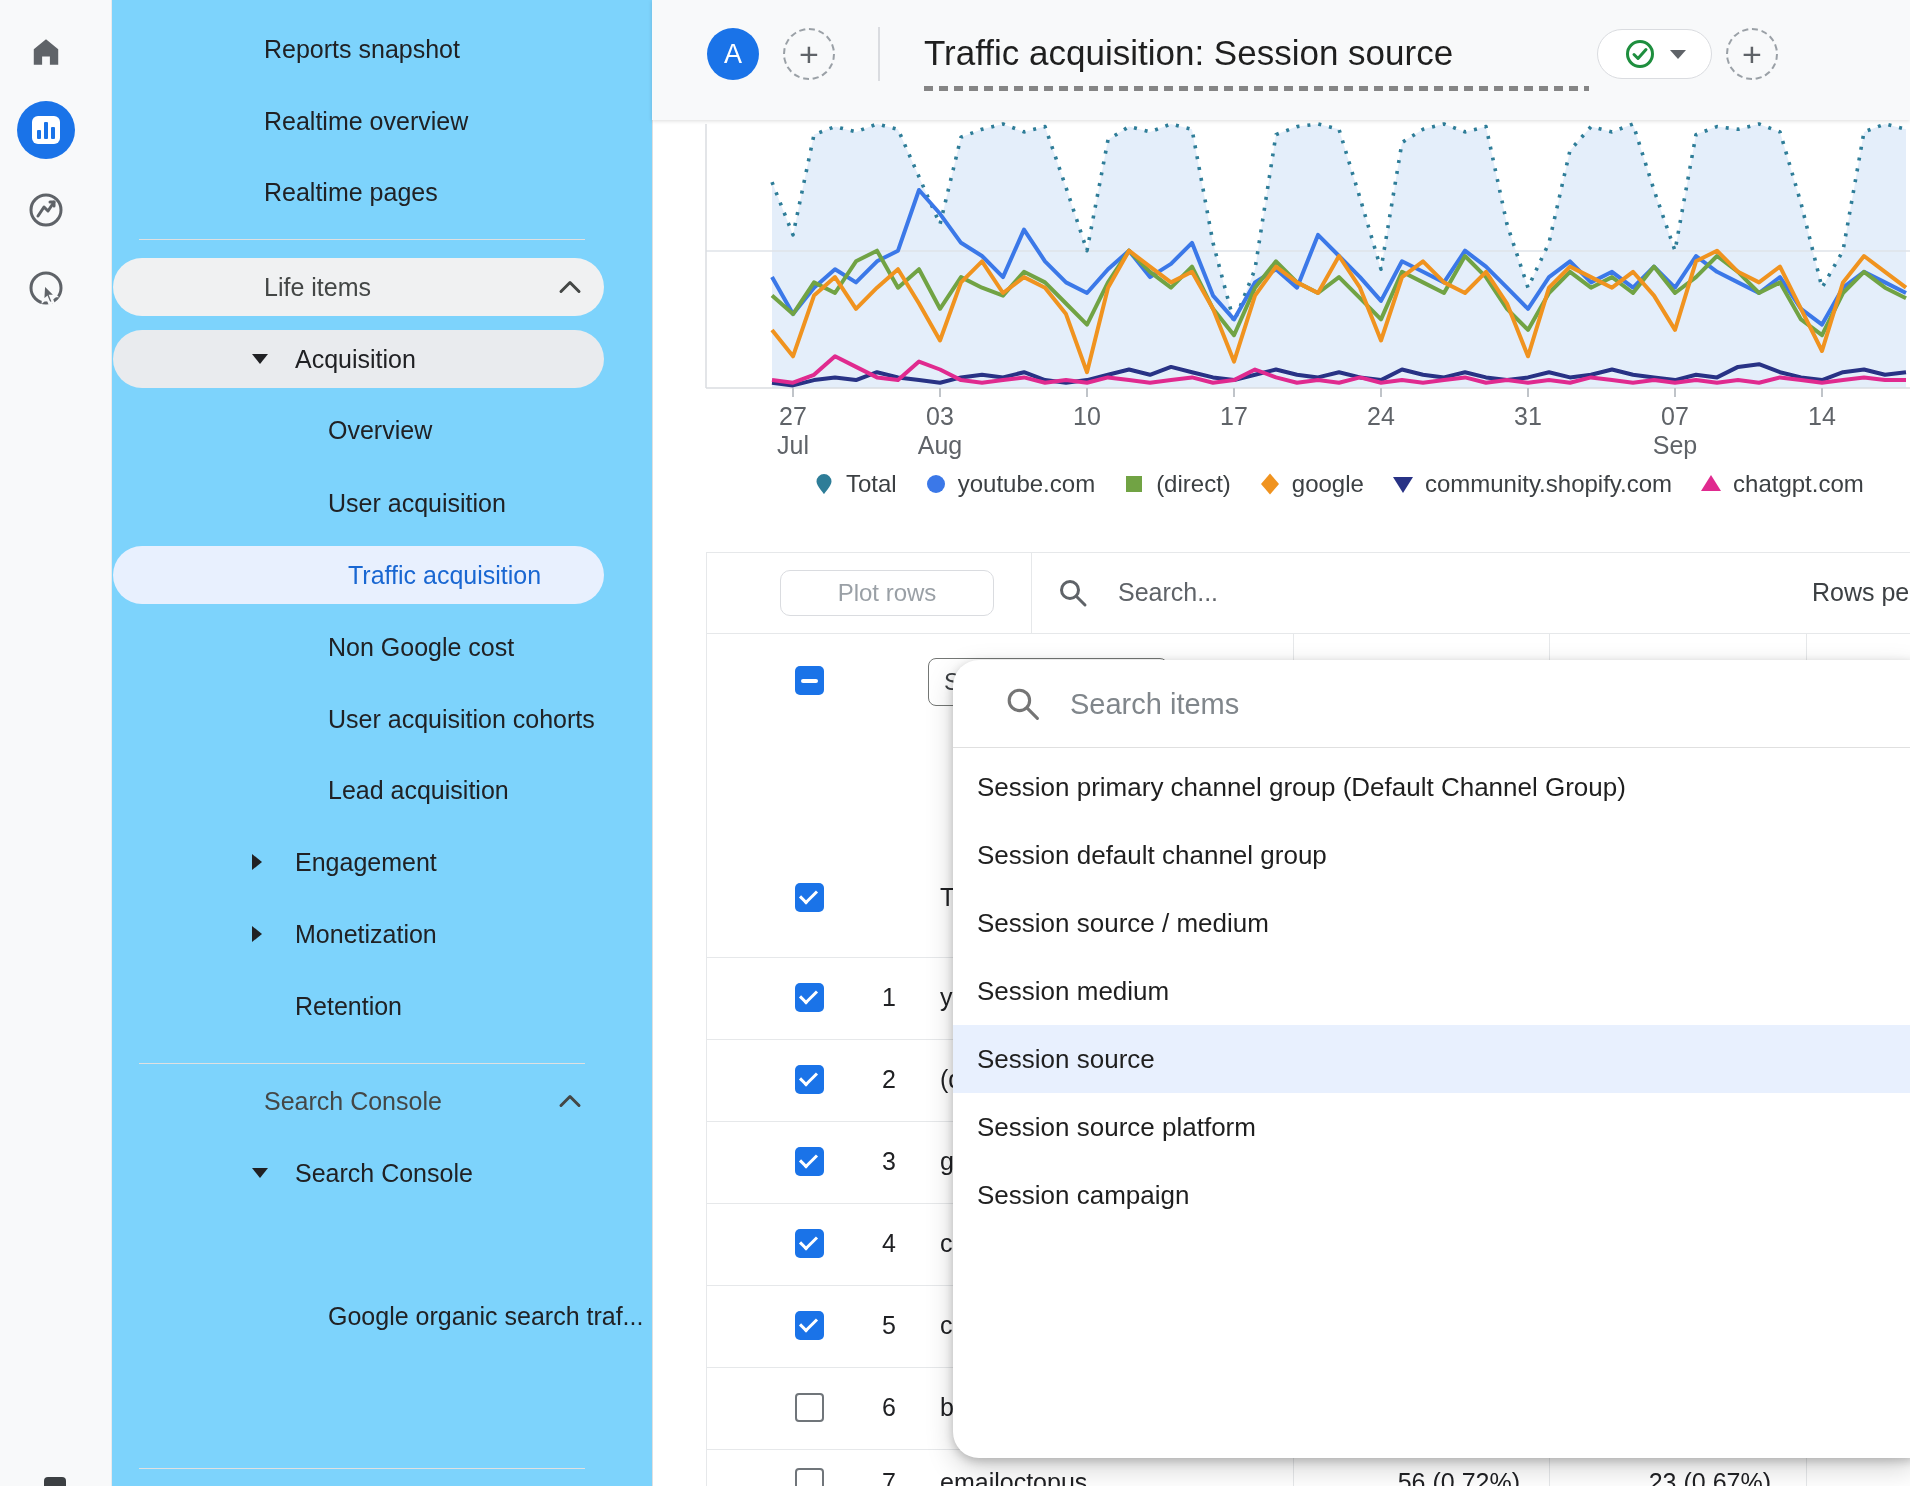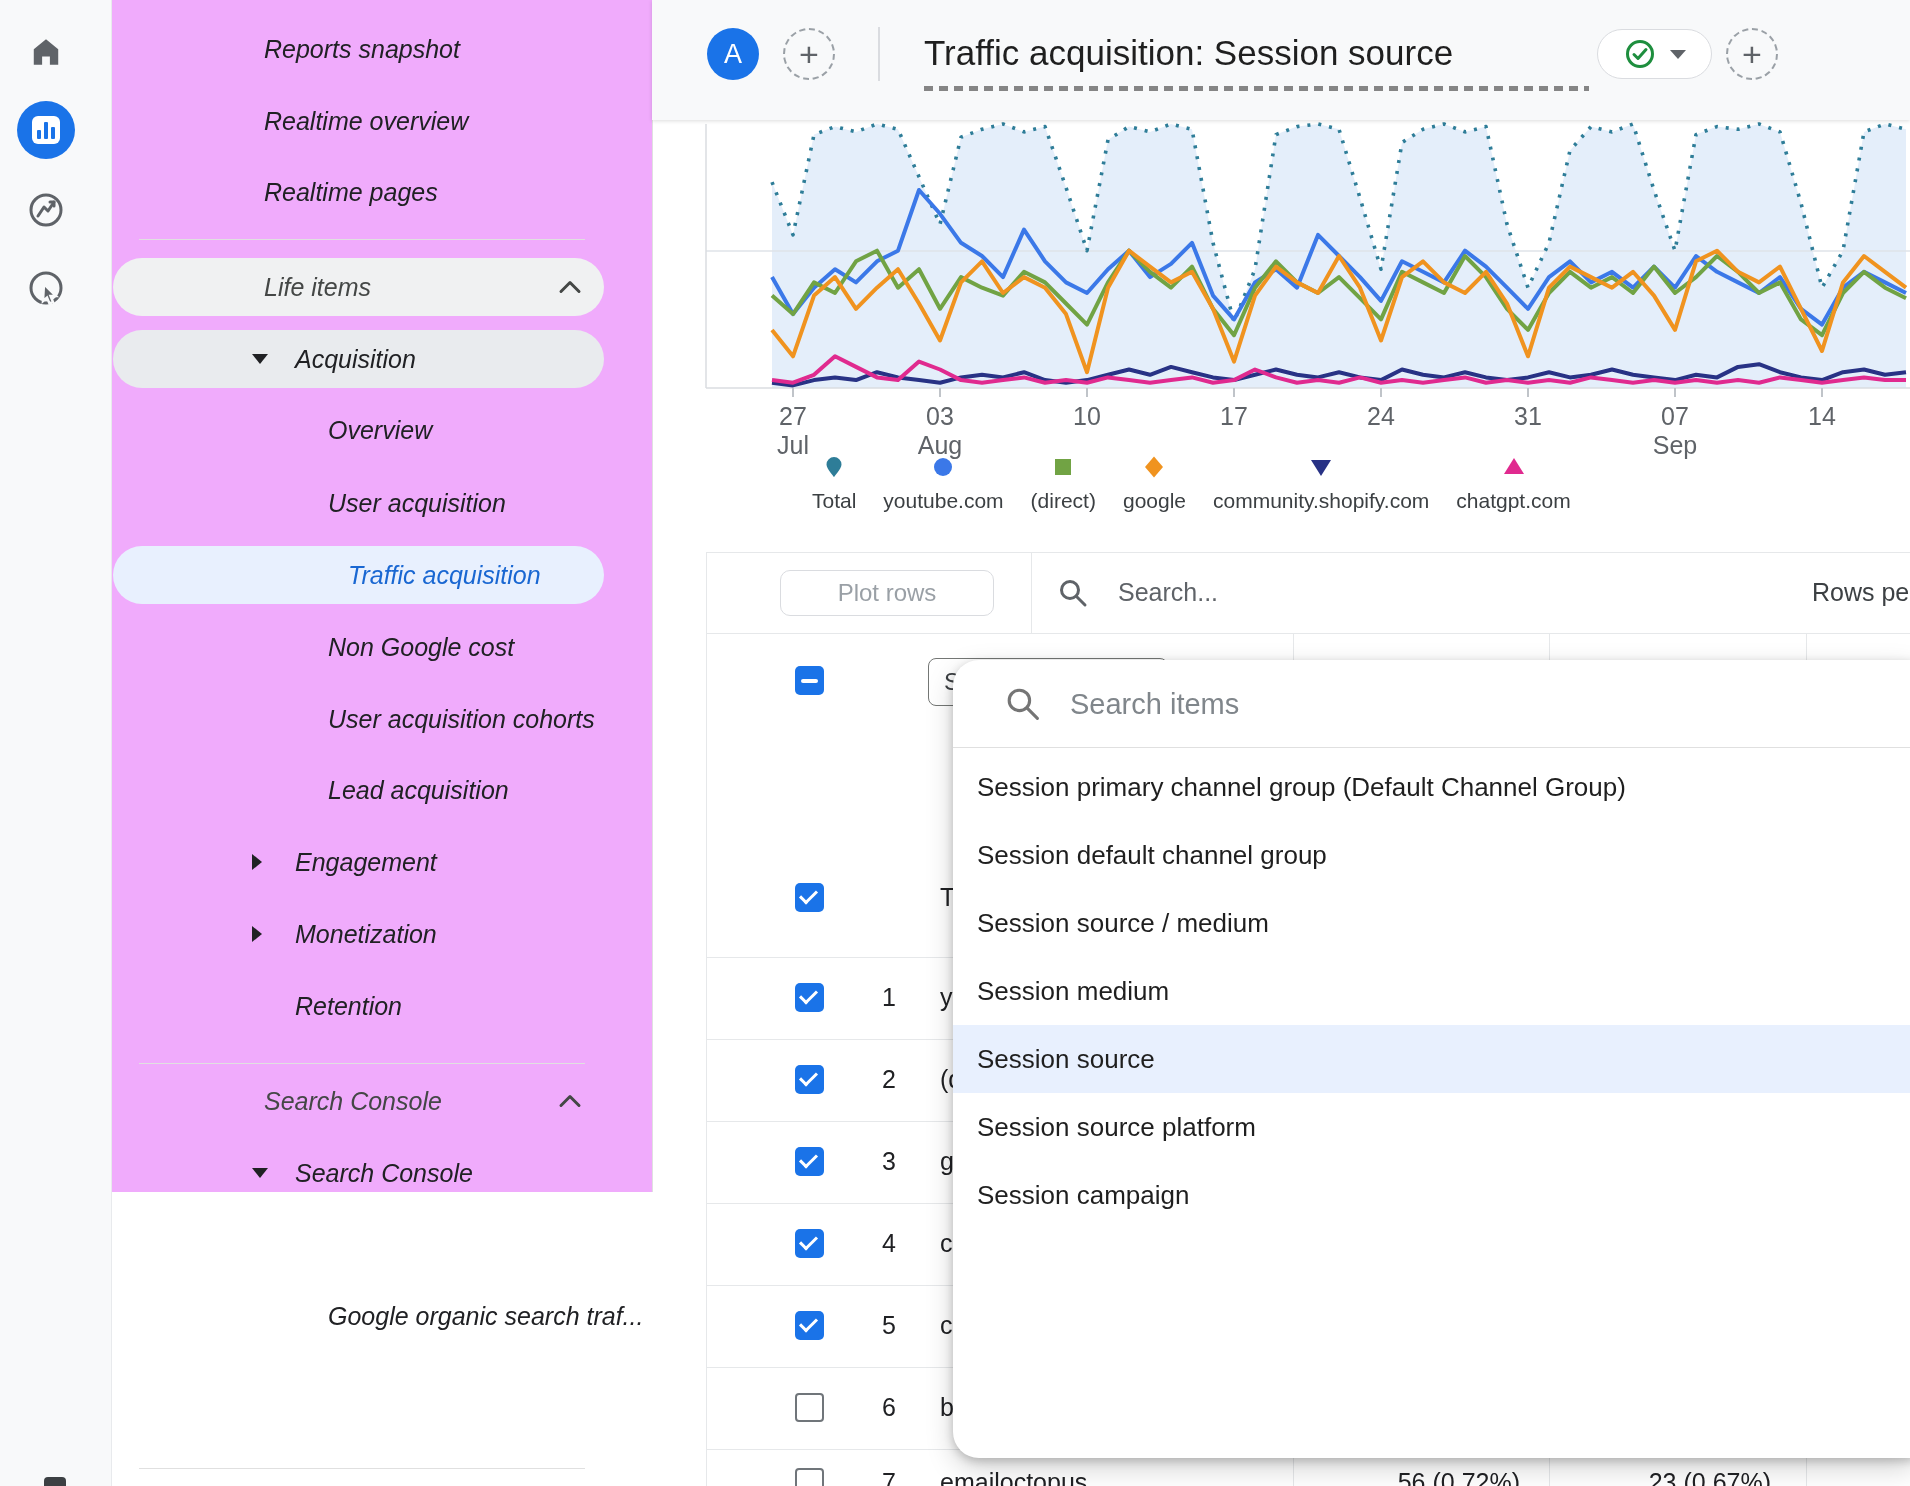--- a/index.html
+++ b/index.html
@@ -9,21 +9,21 @@
 
   
   .rail{position:absolute;left:0;top:0;width:111px;height:1486px;background:#f8f9fa;border-right:1px solid #e8eaed;z-index:6;}
   .rail-btn{position:absolute;left:17px;width:58px;height:58px;display:flex;align-items:center;justify-content:center;border-radius:50%;}
   .rail-btn.active{background:#1a73e8;}
   .rep-card{width:28px;height:28px;background:#fff;border-radius:6px;display:flex;align-items:flex-end;justify-content:center;gap:3px;padding-bottom:5px;box-sizing:border-box;}
   .rep-bar{width:4px;background:#1a73e8;border-radius:1px;}
   .rail-partial{position:absolute;left:44px;top:1477px;width:22px;height:9px;background:#3c4043;border-radius:4px 4px 0 0;}
 
   
-  .nav{position:absolute;left:111px;top:0;width:541px;height:1192px;background:#f0abfc;border-right:1px solid #e0e0e0;z-index:5;font-style:italic;}
+  .nav{position:absolute;left:111px;top:0;width:541px;height:1486px;background:#7dd3fc;border-right:1px solid #e0e0e0;z-index:5;}
   .nav-row{position:absolute;left:0;width:541px;height:58px;display:flex;align-items:center;font-size:25px;color:#202124;}
   .nav-pillbg{position:absolute;left:2px;top:0;width:491px;height:58px;border-radius:29px;z-index:0;}
   .bg-gray{background:#f0f1f2;}
   .bg-gray2{background:#e9ebee;}
   .bg-blue{background:#e8f0fe;}
   .nav-label{position:relative;z-index:1;white-space:nowrap;}
   .nav-divider{position:absolute;left:28px;width:446px;height:1px;background:#e0e0e0;}
   .tri-down{width:0;height:0;border-left:8px solid transparent;border-right:8px solid transparent;border-top:10px solid #202124;position:absolute;z-index:1;}
   .tri-right{width:0;height:0;border-top:8px solid transparent;border-bottom:8px solid transparent;border-left:10px solid #202124;position:absolute;z-index:1;}
   .chev-up{position:absolute;right:70px;z-index:1;}
@@ -39,21 +39,21 @@
   .title-underline{position:absolute;left:924px;top:86px;width:665px;height:5px;z-index:8;
           background:repeating-linear-gradient(90deg,#858585 0 9px,transparent 9px 15px);}
   .verify-pill{position:absolute;left:1597px;top:29px;width:115px;height:50px;border:1.5px solid #dadce0;border-radius:25px;
           background:#fff;display:flex;align-items:center;justify-content:center;gap:14px;z-index:8;box-sizing:border-box;}
   .caret-down{width:0;height:0;border-left:8px solid transparent;border-right:8px solid transparent;border-top:9px solid #5f6368;}
 
   
   .chart-svg{position:absolute;left:652px;top:121px;z-index:1;}
   .axis-label{position:absolute;top:402px;transform:translateX(-50%);text-align:center;font-size:25px;line-height:29px;color:#5f6368;z-index:2;}
   .legend{position:absolute;left:812px;top:462px;height:44px;display:flex;align-items:center;gap:27px;z-index:2;}
-  .legend-item{display:flex;align-items:center;gap:10px;font-size:21px;color:#3c4043;white-space:nowrap;flex-direction:column;}
+  .legend-item{display:flex;align-items:center;gap:10px;font-size:24px;color:#3c4043;white-space:nowrap;}
 
   
   .tb-line{position:absolute;background:#e6e8ea;z-index:2;}
   .plot-rows-btn{position:absolute;left:780px;top:570px;width:214px;height:46px;border:1.5px solid #dadce0;border-radius:10px;
           background:#fff;color:#9aa0a6;font-size:24px;display:flex;align-items:center;justify-content:center;z-index:2;box-sizing:border-box;}
   .search-ph{position:absolute;left:1118px;top:578px;font-size:25px;color:#5f6368;z-index:2;}
   .rows-per{position:absolute;left:1812px;top:578px;font-size:25px;color:#3c4043;white-space:nowrap;z-index:2;}
 
   
   .cb{position:absolute;width:29px;height:29px;box-sizing:border-box;border-radius:5px;z-index:2;}

